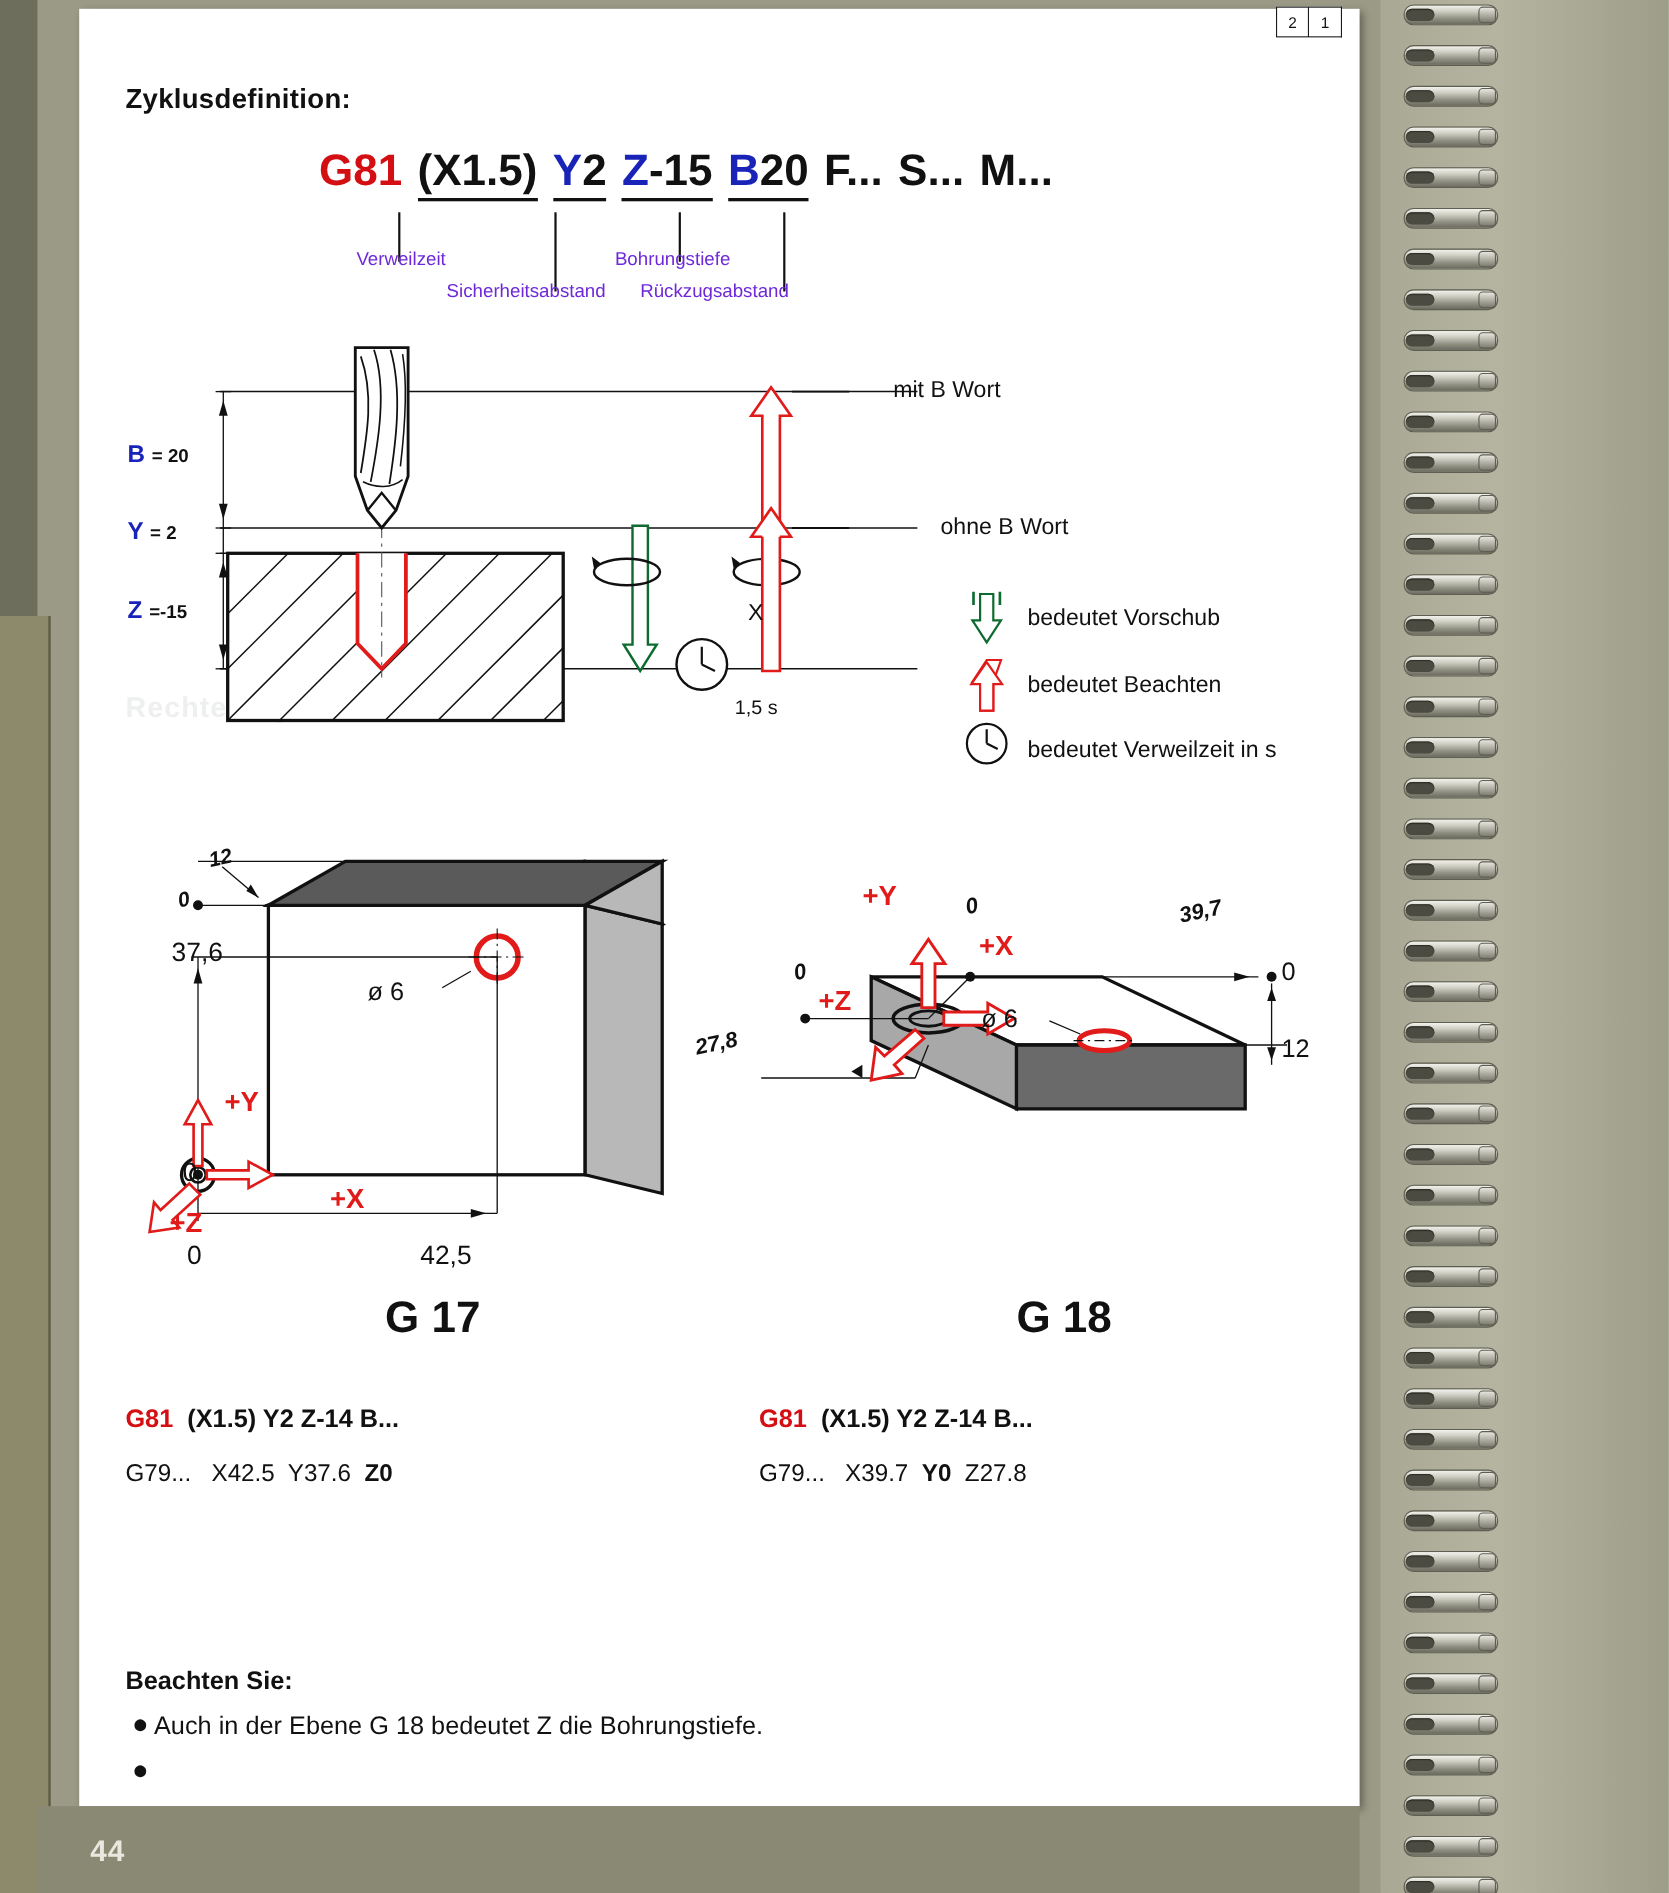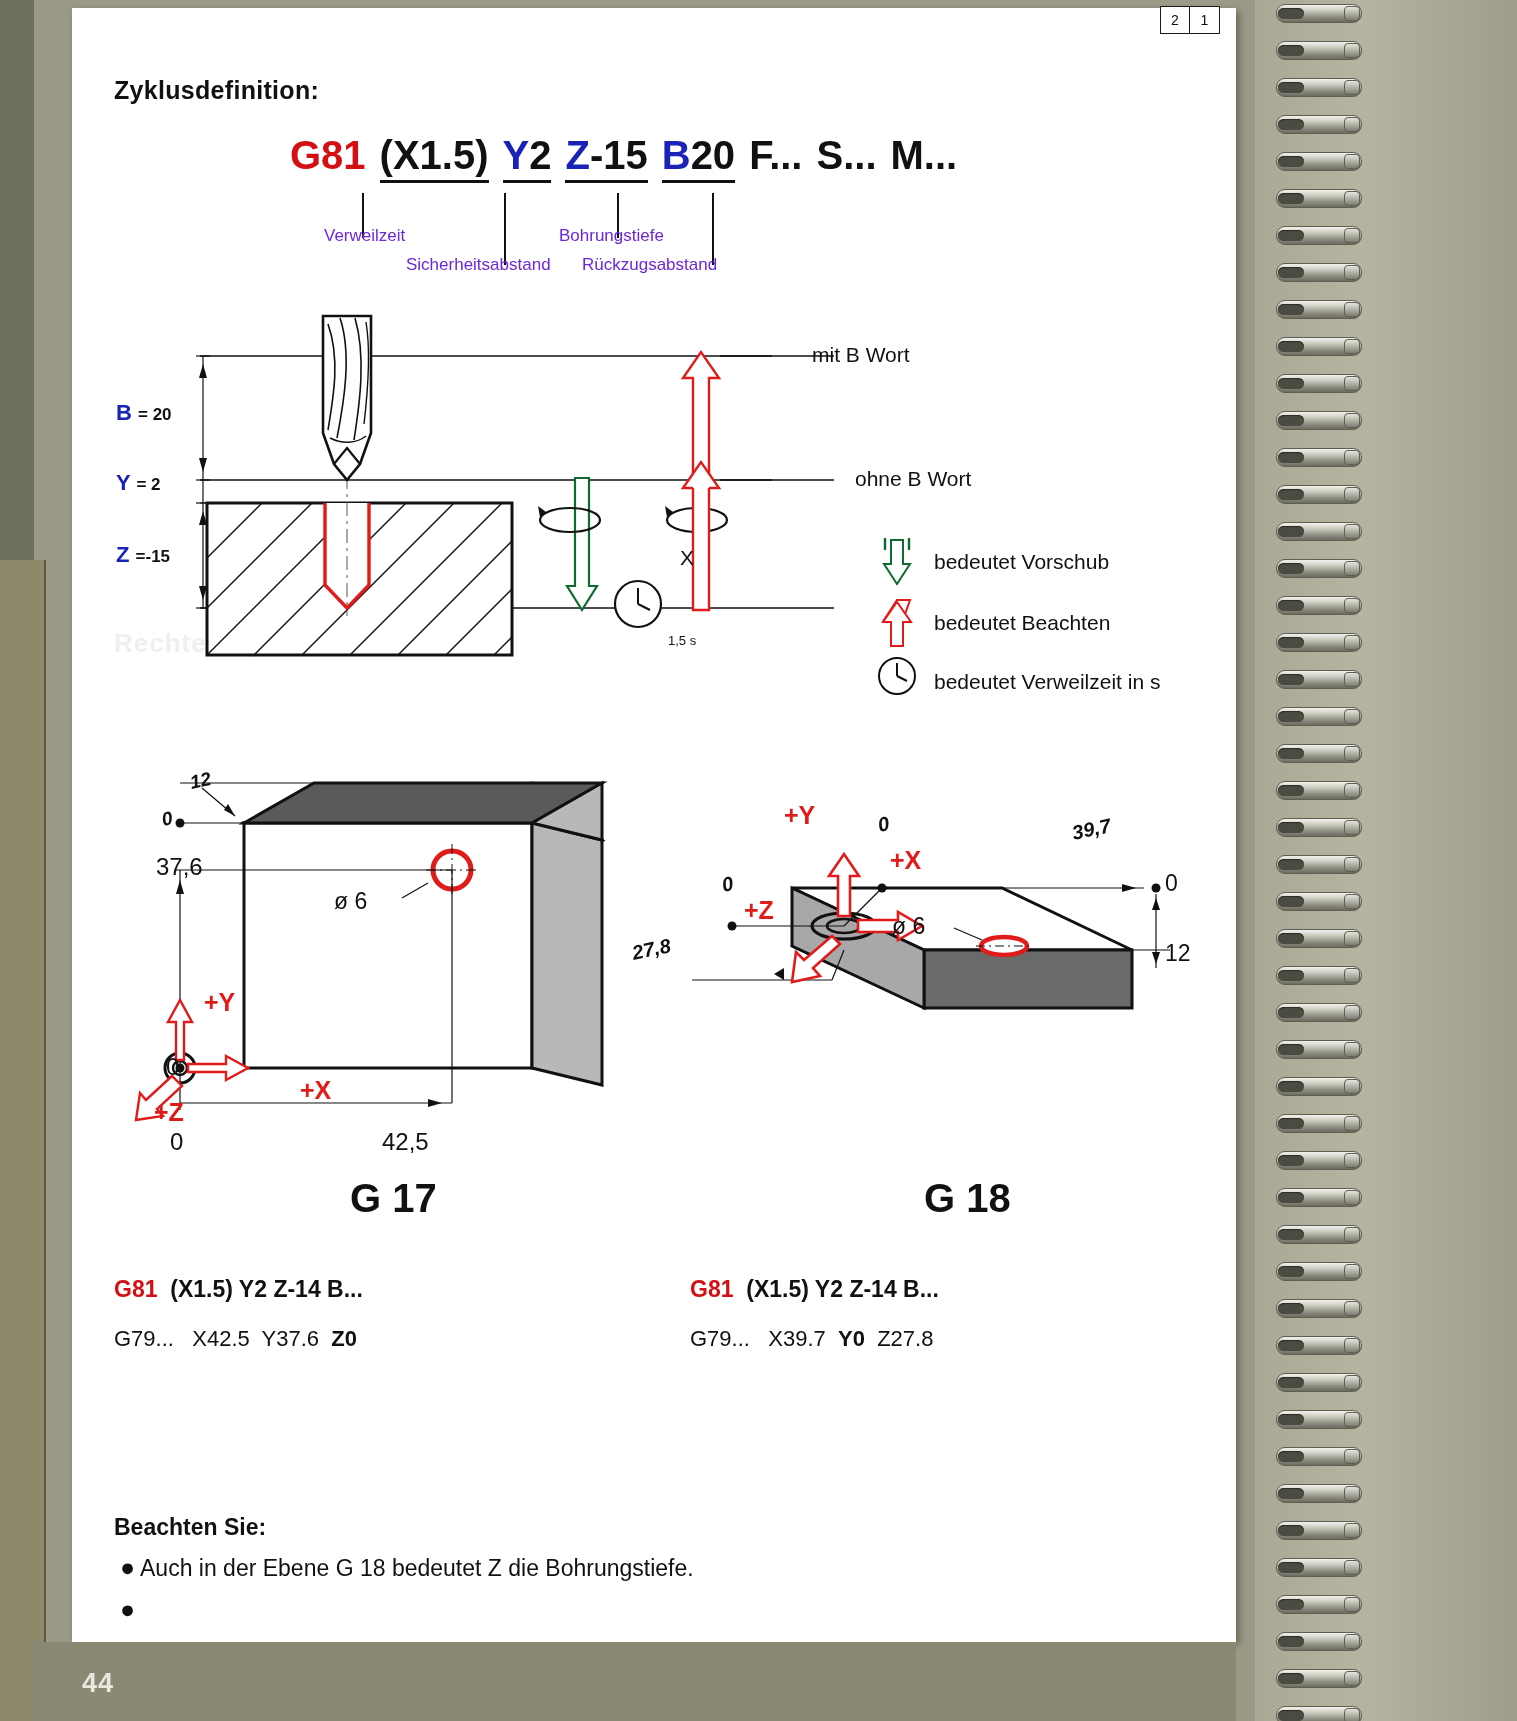--- a/index.html
+++ b/index.html
@@ -431,21 +431,21 @@
     <span>B</span> <small>= 20</small>
   </div>
   <div class="dim-lbl" style="left:44px; top:462px;">
     <span>Y</span> <small>= 2</small>
   </div>
   <div class="dim-lbl" style="left:44px; top:534px;">
     <span>Z</span> <small>=-15</small>
   </div>
 
   <div class="note-lbl" style="left:608px; top:538px;">X</div>
-  <div class="note-lbl" style="left:596px; top:625px; font-size:13px;">1,5 s</div>
+  <div class="note-lbl" style="left:596px; top:625px; font-size:18px;">1,5 s</div>
 
   <div class="note-lbl" style="left:740px; top:335px;">mit B Wort</div>
   <div class="note-lbl" style="left:740px; top:459px;margin-left:43px;">ohne B Wort</div>
 
   <svg style="position:absolute; left:805px; top:528px;" width="70" height="160">
     <g stroke="#0d6b2f" stroke-width="2" fill="#fff">
       <path d="M14,4 L14,28 L7,28 L20,48 L33,28 L26,28 L26,4 Z"></path>
       <path d="M14,4 L7,4 L20,-2" fill="none" stroke="none"></path>
       <path d="M8,2 L8,14 M32,2 L32,14" stroke="#0d6b2f" stroke-width="2.4"></path>
     </g>

